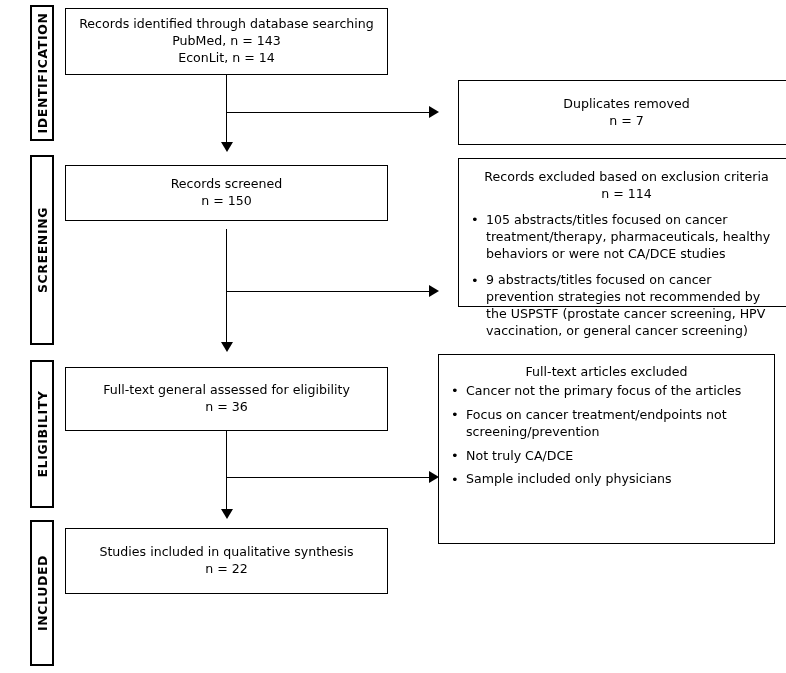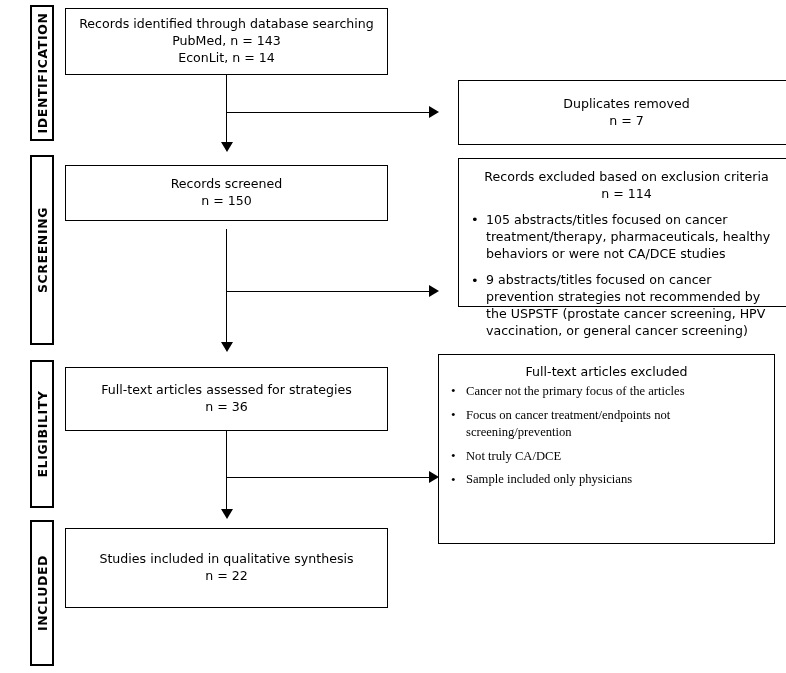--- a/index.html
+++ b/index.html
@@ -71,21 +71,21 @@
   }
   .bullets li:last-child { margin-bottom: 0; }
   .bullets li::before {
     content: "\2022";
     position: absolute;
     left: 0;
     top: -0.5px;
     font-size: 13px;
     line-height: inherit;
   }
-  .bullets.tight li { margin-bottom: 7px; font-family: Liberation Serif, serif; }
+  .bullets.tight li { margin-bottom: 7px; }
 
   
   .vline {
     position: absolute;
     width: 0;
     border-left: 1.5px solid #000000;
   }
   .hline {
     position: absolute;
     height: 0;
@@ -158,37 +158,37 @@
   <div class="box" style="left:438px; top:158px; width:337px; height:149px; padding:10px 12px 8px 12px;margin-left:20px;">
     <span class="box-head">Records excluded based on exclusion criteria</span>
     <span class="box-head">n = 114</span>
     <ul class="bullets" style="margin-top:9px;">
       <li>105 abstracts/titles focused on cancer treatment/therapy, pharmaceuticals, healthy behaviors or were not CA/DCE studies</li>
       <li>9 abstracts/titles focused on cancer prevention strategies not recommended by the USPSTF (prostate cancer screening, HPV vaccination, or general cancer screening)</li>
     </ul>
   </div>
 
   <div class="box box-center" style="left:65px; top:367px; width:323px; height:64px;">
-    <span class="line">Full-text articles assessed for strategies</span>
+    <span class="line">Full-text general assessed for eligibility</span>
     <span class="line">n = 36</span>
   </div>
 
   <div class="vline" style="left:226px; top:431px; height:79px;"></div>
   <div class="arrow-down" style="left:220.5px; top:509px;"></div>
   <div class="hline" style="left:226px; top:477px; width:204px;"></div>
   <div class="arrow-right" style="left:429px; top:471px;"></div>
 
   <div class="box" style="left:438px; top:354px; width:337px; height:190px; padding:9px 12px 8px 12px;">
     <span class="box-head">Full-text articles excluded</span>
     <ul class="bullets tight" style="margin-top:2px;">
       <li>Cancer not the primary focus of the articles</li>
       <li>Focus on cancer treatment/endpoints not screening/prevention</li>
       <li>Not truly CA/DCE</li>
       <li>Sample included only physicians</li>
     </ul>
   </div>
 
-  <div class="box box-center" style="left:65px; top:528px; width:323px; height:80px;">
+  <div class="box box-center" style="left:65px; top:528px; width:323px; height:66px;">
     <span class="line">Studies included in qualitative synthesis</span>
     <span class="line">n = 22</span>
   </div>
 
 </div>
 
 </body></html>

